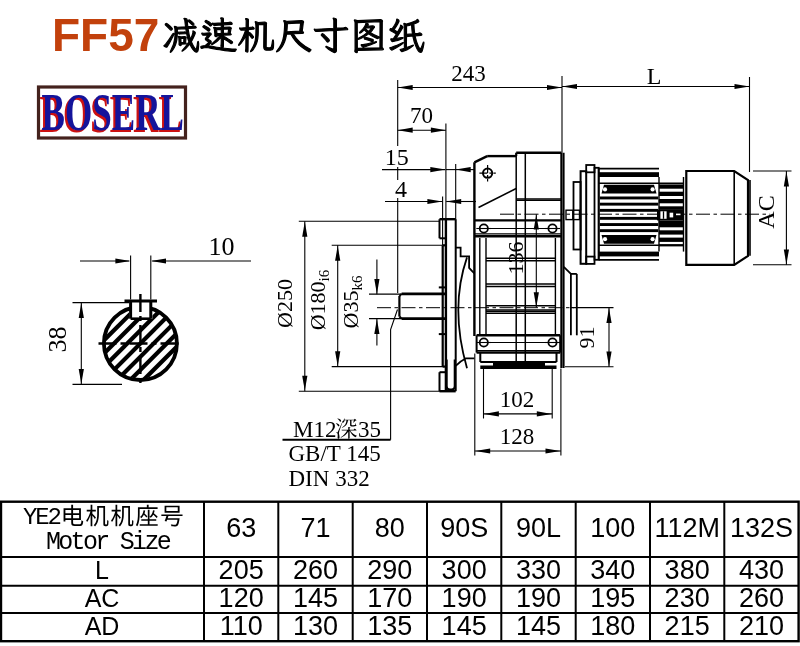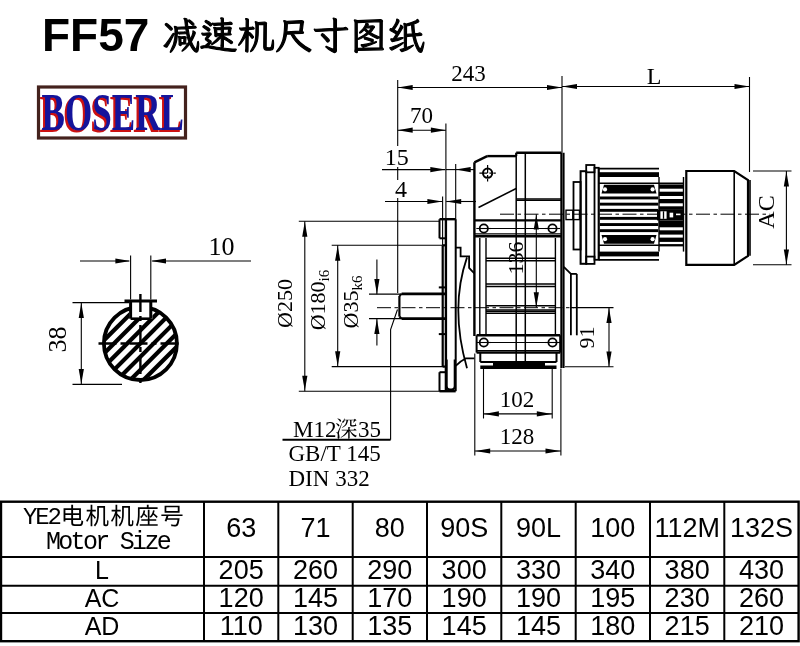--- a/index.html
+++ b/index.html
@@ -1,15 +1,15 @@
 <!DOCTYPE html>
 <html><head><meta charset="utf-8"><style>
 html,body{margin:0;padding:0;background:#fff;}
 #page{position:relative;width:800px;height:646px;background:#fff;overflow:hidden;}
-#ff57{position:absolute;left:42px;top:8px;font-family:"Liberation Sans",sans-serif;font-weight:bold;font-size:46px;color:#000000;letter-spacing:0;}
+#ff57{position:absolute;left:52px;top:8px;font-family:"Liberation Sans",sans-serif;font-weight:bold;font-size:46px;color:#c2410c;letter-spacing:0;}
 </style></head>
 <body>
 <div id="page">
 <div id="ff57">FF57</div>
 <svg width="800" height="646" style="position:absolute;left:0;top:0">
 <g transform="translate(162.0,49.0) scale(0.038000,-0.038000)">
         <path d="M952 204Q940 204 935 168Q925 83 913.0 36.5Q901 -10 895.0 -10.0Q889 -10 852.5 38.5Q816 87 772 190Q804 243 841.0 325.5Q878 408 878.0 427.5Q878 447 838 469Q823 476 817.5 476.0Q812 476 812 470V466Q814 462 814 456V440Q814 430 798.0 377.5Q782 325 747 257Q717 335 693 496Q688 529 686 540L876 551Q903 553 903 565Q903 579 875 598Q864 606 858.0 606.0Q852 606 842.0 602.5Q832 599 824.0 598.5Q816 598 806 597L680 589Q670 654 661 772Q659 791 631.0 798.5Q603 806 589.0 806.0Q575 806 575.0 800.5Q575 795 583.5 787.0Q592 779 595.5 768.5Q599 758 602.0 732.0Q605 706 609.5 665.5Q614 625 619 585L405 572Q353 598 338.5 598.0Q324 598 324 590Q324 586 326 581L332 567Q342 540 342 473V404Q342 357 335 283Q321 120 225 -56Q217 -71 217.0 -80.0Q217 -89 223.0 -89.0Q229 -89 250.0 -68.0Q271 -47 297.5 -6.5Q324 34 348.5 92.5Q373 151 388.5 229.0Q404 307 404 479V524L626 537Q642 436 659.0 354.0Q676 272 708 190Q641 80 541 -27Q526 -43 526.0 -50.5Q526 -58 532.5 -58.0Q539 -58 569.5 -36.0Q600 -14 643.5 28.5Q687 71 732 132Q767 52 797 8Q859 -83 905 -83Q923 -83 936.5 -68.0Q950 -53 954 -20Q966 72 966.0 138.0Q966 204 952 204ZM787 641Q803 624 813.0 624.0Q823 624 833.5 639.0Q844 654 844 659Q844 671 785.5 719.5Q727 768 714.5 768.0Q702 768 694.0 757.0Q686 746 686.0 738.5Q686 731 695 724Q743 688 787 641ZM446 442 424 445Q418 445 418.0 441.0Q418 437 424 421Q435 393 459 393L472 394L614 401Q635 403 635.0 415.0Q635 427 620.0 440.5Q605 454 598.0 454.0Q591 454 583.0 450.0Q575 446 563 446L466 443ZM591 325 498 319Q456 331 443.5 331.0Q431 331 431.0 326.0Q431 321 437.0 311.0Q443 301 444 277L450 166V155L447 122Q447 110 462.5 99.5Q478 89 488 89Q504 89 504 106V109L503 126L612 132Q623 133 630.5 135.0Q638 137 638.0 145.5Q638 154 621 178L632 282Q633 287 635.0 291.0Q637 295 637.0 301.0Q637 307 626.0 316.5Q615 326 603 326ZM577 280 571 174 501 171 497 275ZM274 536Q274 545 222.5 593.0Q171 641 146.0 658.0Q121 675 115.0 675.0Q109 675 97.0 663.5Q85 652 85.0 644.5Q85 637 88.5 632.5Q92 628 126.0 599.0Q160 570 193.5 532.0Q227 494 234.5 494.0Q242 494 250 501Q274 520 274 536ZM111 48H115Q127 48 135.5 58.5Q144 69 179.0 124.5Q214 180 263.5 280.0Q313 380 313.0 397.0Q313 414 306 414Q293 414 274 384Q174 224 96 126Q80 106 64.5 98.5Q49 91 49 84Q49 82 62.0 68.0Q75 54 111 48Z" fill="#000" stroke="#000" stroke-width="30.3" stroke-linejoin="round"></path>
       </g>
       <g transform="translate(199.5,49.0) scale(0.038000,-0.038000)">
         <path d="M899 -64H910Q928 -63 936.5 -57.0Q945 -51 961 -25Q969 -12 969 -8Q969 0 953 0H945Q937 -1 927.5 -1.0Q918 -1 907 -1Q860 -1 797.0 4.5Q734 10 663.5 19.0Q593 28 523.0 39.0Q453 50 392.0 60.5Q331 71 287 80Q257 86 226 89Q272 128 290.5 148.0Q309 168 309 187Q309 198 304.5 205.0Q300 212 281.5 224.5Q263 237 220 264Q214 269 214.0 271.0Q214 273 216 275Q233 297 251.0 319.0Q269 341 294 369Q299 374 304.5 380.5Q310 387 310 394Q310 407 296.0 417.5Q282 428 271 428Q269 428 266.5 427.5Q264 427 261 427L124 415Q119 414 113.5 414.0Q108 414 103 414Q86 414 71 417Q70 417 68.5 417.5Q67 418 66 418Q59 418 59 411L62 398Q66 386 77.5 373.5Q89 361 111 361Q117 361 123.5 361.5Q130 362 139 363L224 371Q208 352 194.5 335.0Q181 318 170 303Q152 278 152 261Q152 241 179 225Q212 207 238 189Q242 185 242 182Q242 181 240 177Q223 157 200.5 135.5Q178 114 149 90Q94 86 69.5 80.5Q45 75 39.5 68.5Q34 62 34 55L35 45Q36 35 41.0 25.0Q46 15 58 15Q61 15 65.5 16.5Q70 18 76 19Q106 28 132.0 32.0Q158 36 180 36Q207 36 231.0 32.5Q255 29 278 24Q322 16 386.0 4.5Q450 -7 524.0 -19.0Q598 -31 670.0 -41.0Q742 -51 802.5 -57.5Q863 -64 899 -64ZM573 517 572 408 459 404 450 510ZM767 527 752 416 629 411 630 520ZM241 469Q251 469 258.5 478.5Q266 488 270.5 499.0Q275 510 275 512Q275 517 272.0 522.0Q269 527 256.5 537.0Q244 547 216.0 565.0Q188 583 138 612Q127 619 119 619Q109 619 97 604Q88 594 88 586Q88 576 106 565Q133 548 160.5 527.5Q188 507 219 481Q226 476 231.0 472.5Q236 469 241 469ZM288 603Q294 603 303.0 610.5Q312 618 318.5 627.5Q325 637 325.0 644.0Q325 651 311.5 664.5Q298 678 278.0 693.5Q258 709 236.5 723.0Q215 737 198.0 746.0Q181 755 175 755Q164 755 154.0 742.0Q144 729 144 724Q144 716 160 705Q189 686 216.0 663.5Q243 641 269 615Q281 603 288 603ZM629 363 812 371Q820 372 827.5 373.5Q835 375 835 381Q835 386 829.0 394.0Q823 402 808 415L828 524Q829 529 833.5 534.0Q838 539 838 545Q838 553 823.0 566.0Q808 579 792 579H785L630 570V636L843 649Q850 650 855.0 653.5Q860 657 860 663Q860 673 849.0 683.5Q838 694 825.0 701.0Q812 708 806 708Q802 708 800 707Q790 703 779.5 701.0Q769 699 755 698L630 690V792Q630 806 615.5 811.5Q601 817 586.5 818.0Q572 819 571 819Q556 819 556 811Q556 807 562 799Q570 789 572.0 779.0Q574 769 574 758V687L402 676H391Q370 676 353 680Q350 681 346 681Q340 681 340 675Q340 671 341 668Q346 655 358.0 638.0Q370 621 395 621Q402 621 410.5 621.5Q419 622 429 623L573 632V567L444 560Q421 566 406.0 568.5Q391 571 383 571Q371 571 371.0 565.0Q371 559 381 544Q385 538 388.0 527.5Q391 517 392 506L403 403Q403 399 403.5 395.5Q404 392 404 388Q404 382 403.5 376.0Q403 370 402 363V357Q402 344 411.5 336.0Q421 328 432.5 325.0Q444 322 448 322Q458 322 461.5 328.0Q465 334 465 342V346L464 355L539 358Q493 296 442.0 243.0Q391 190 341 151Q317 133 317 122Q317 116 326 116Q338 116 363.0 130.0Q388 144 419.0 167.0Q450 190 480.5 217.5Q511 245 536.0 273.0Q561 301 574 324L573 307Q572 290 572 276Q572 255 572.0 230.0Q572 205 572 188L571 170Q571 152 569.5 131.5Q568 111 564 88Q564 86 563.5 84.0Q563 82 563 80Q563 68 573.0 58.0Q583 48 595.0 42.5Q607 37 612 37Q621 37 625.0 45.0Q629 53 629 66V278Q680 247 725.5 216.0Q771 185 817 149Q831 138 839.0 138.0Q847 138 854.5 146.0Q862 154 866.5 164.0Q871 174 871 179Q871 190 850 204Q819 226 786.0 247.0Q753 268 724.0 285.5Q695 303 675.0 313.5Q655 324 650 324Q639 324 629 307Z" fill="#000" stroke="#000" stroke-width="30.3" stroke-linejoin="round"></path>

